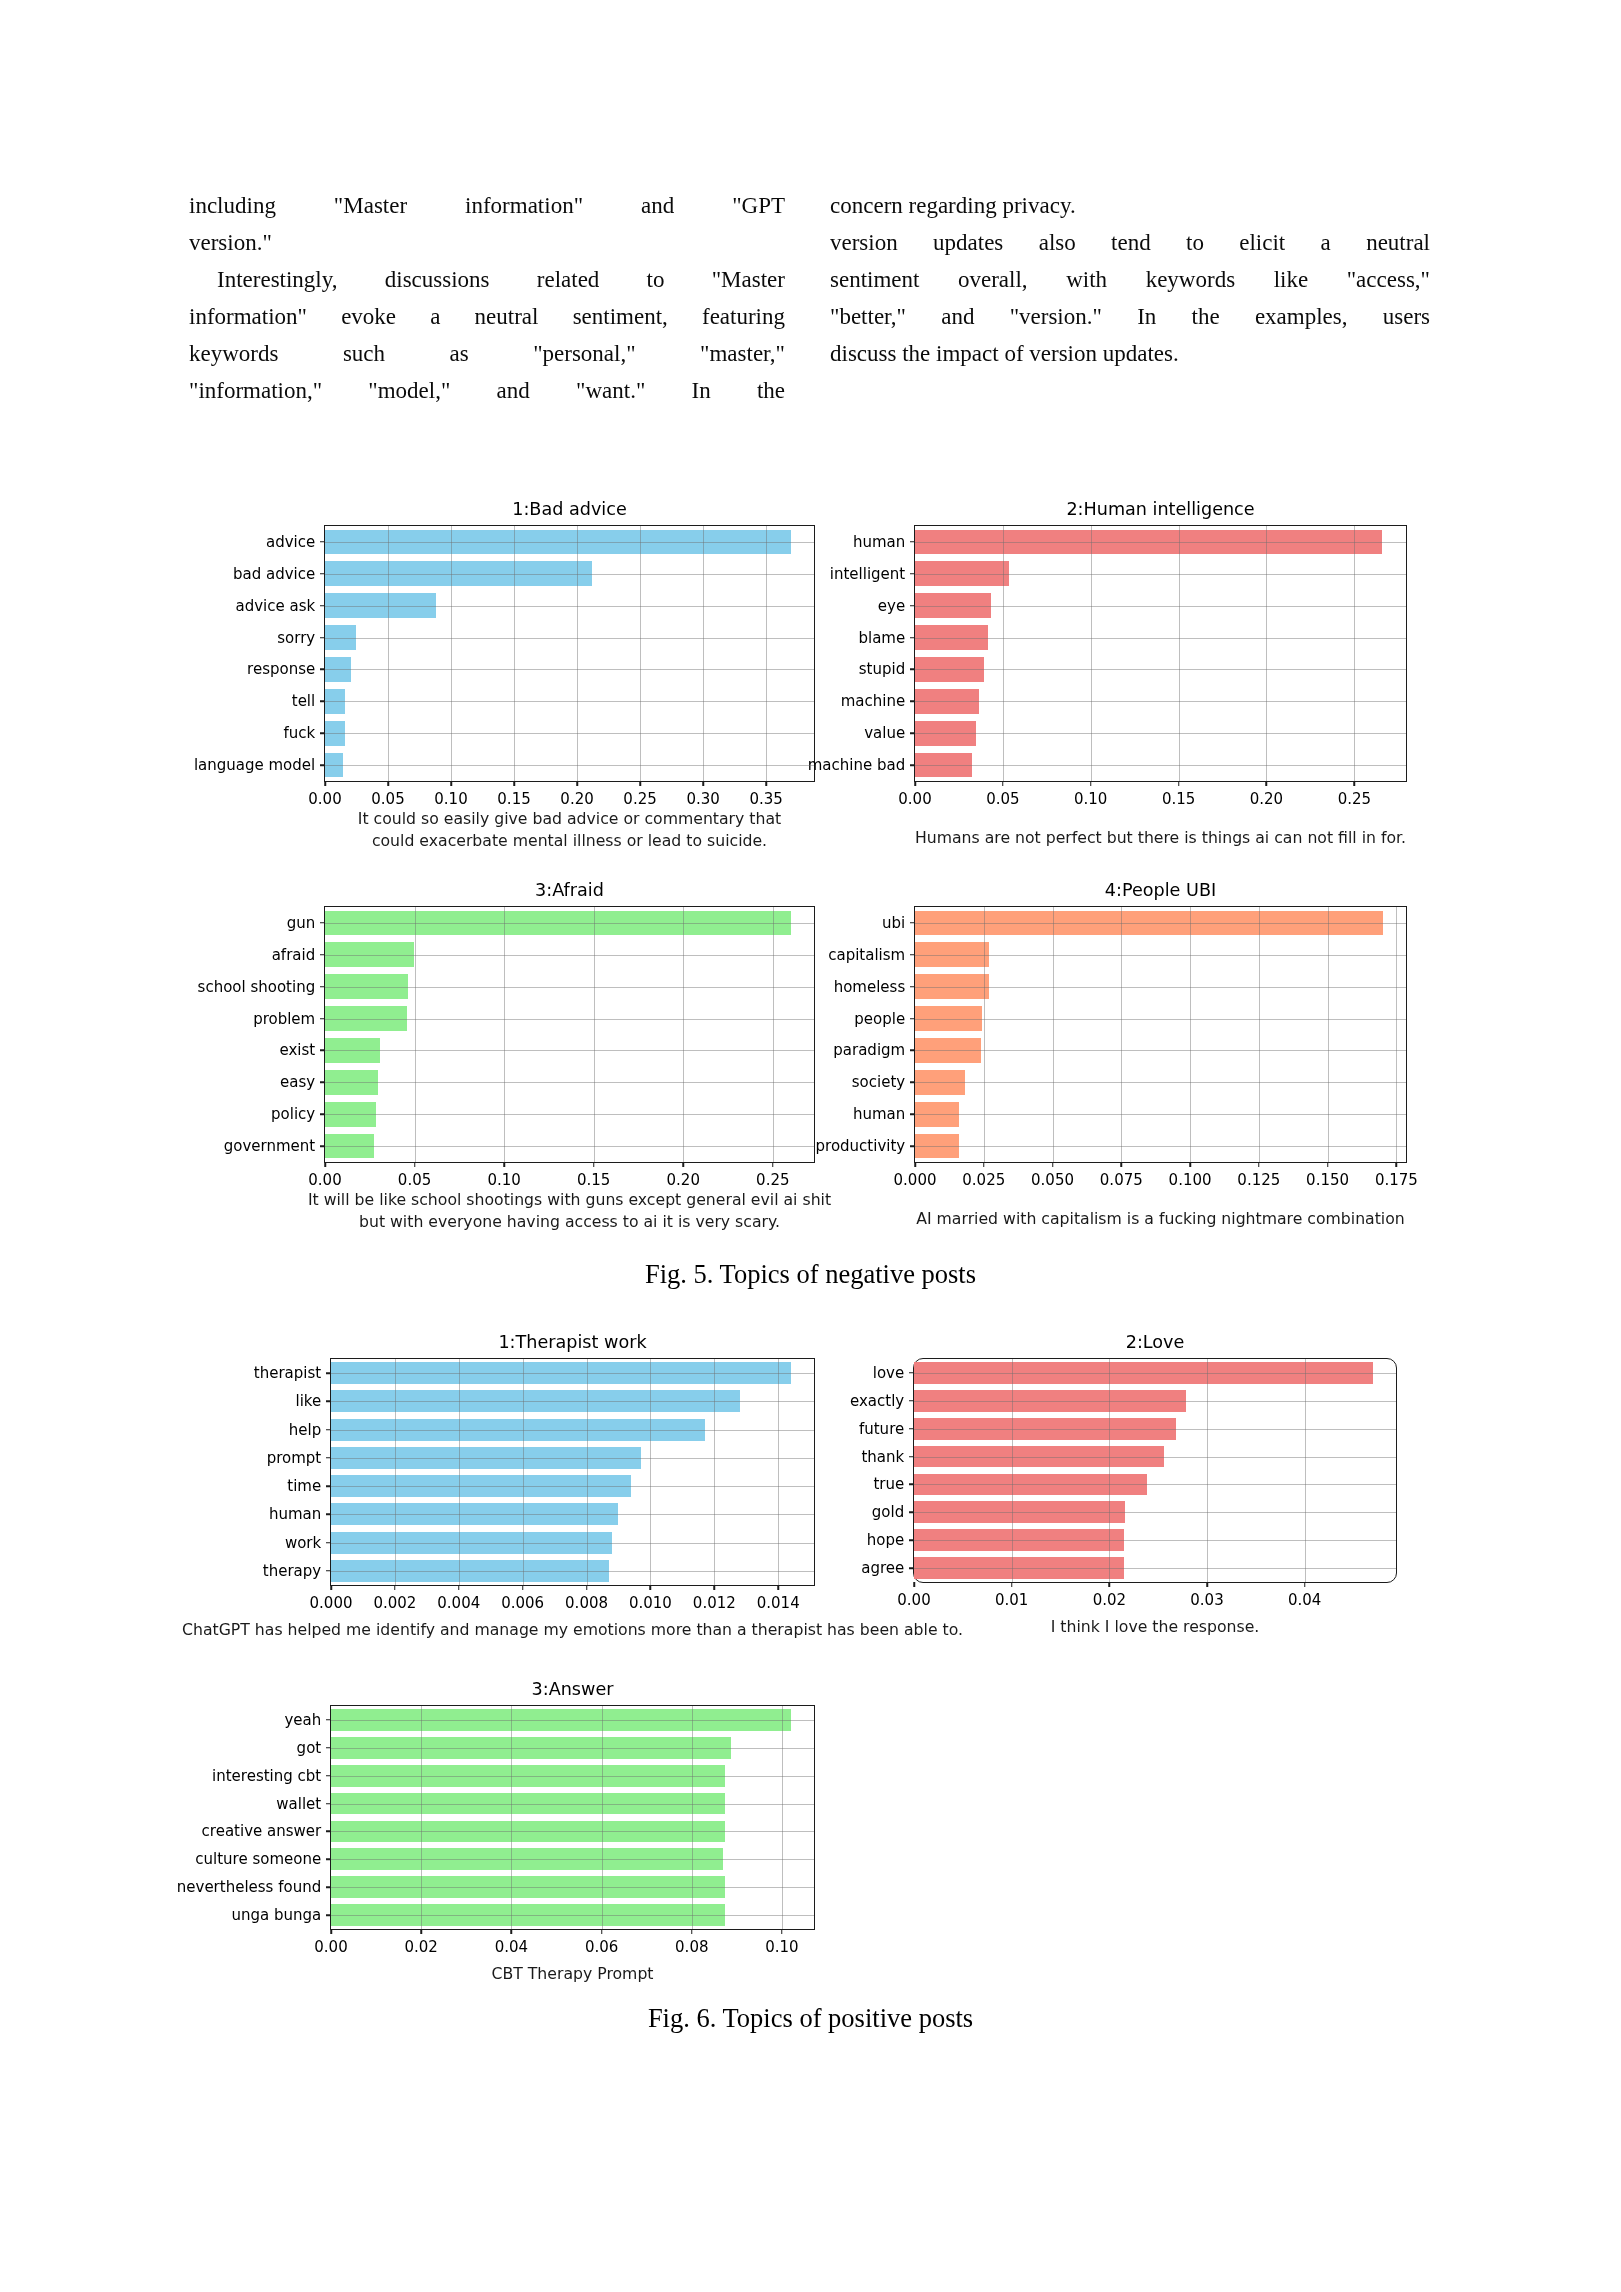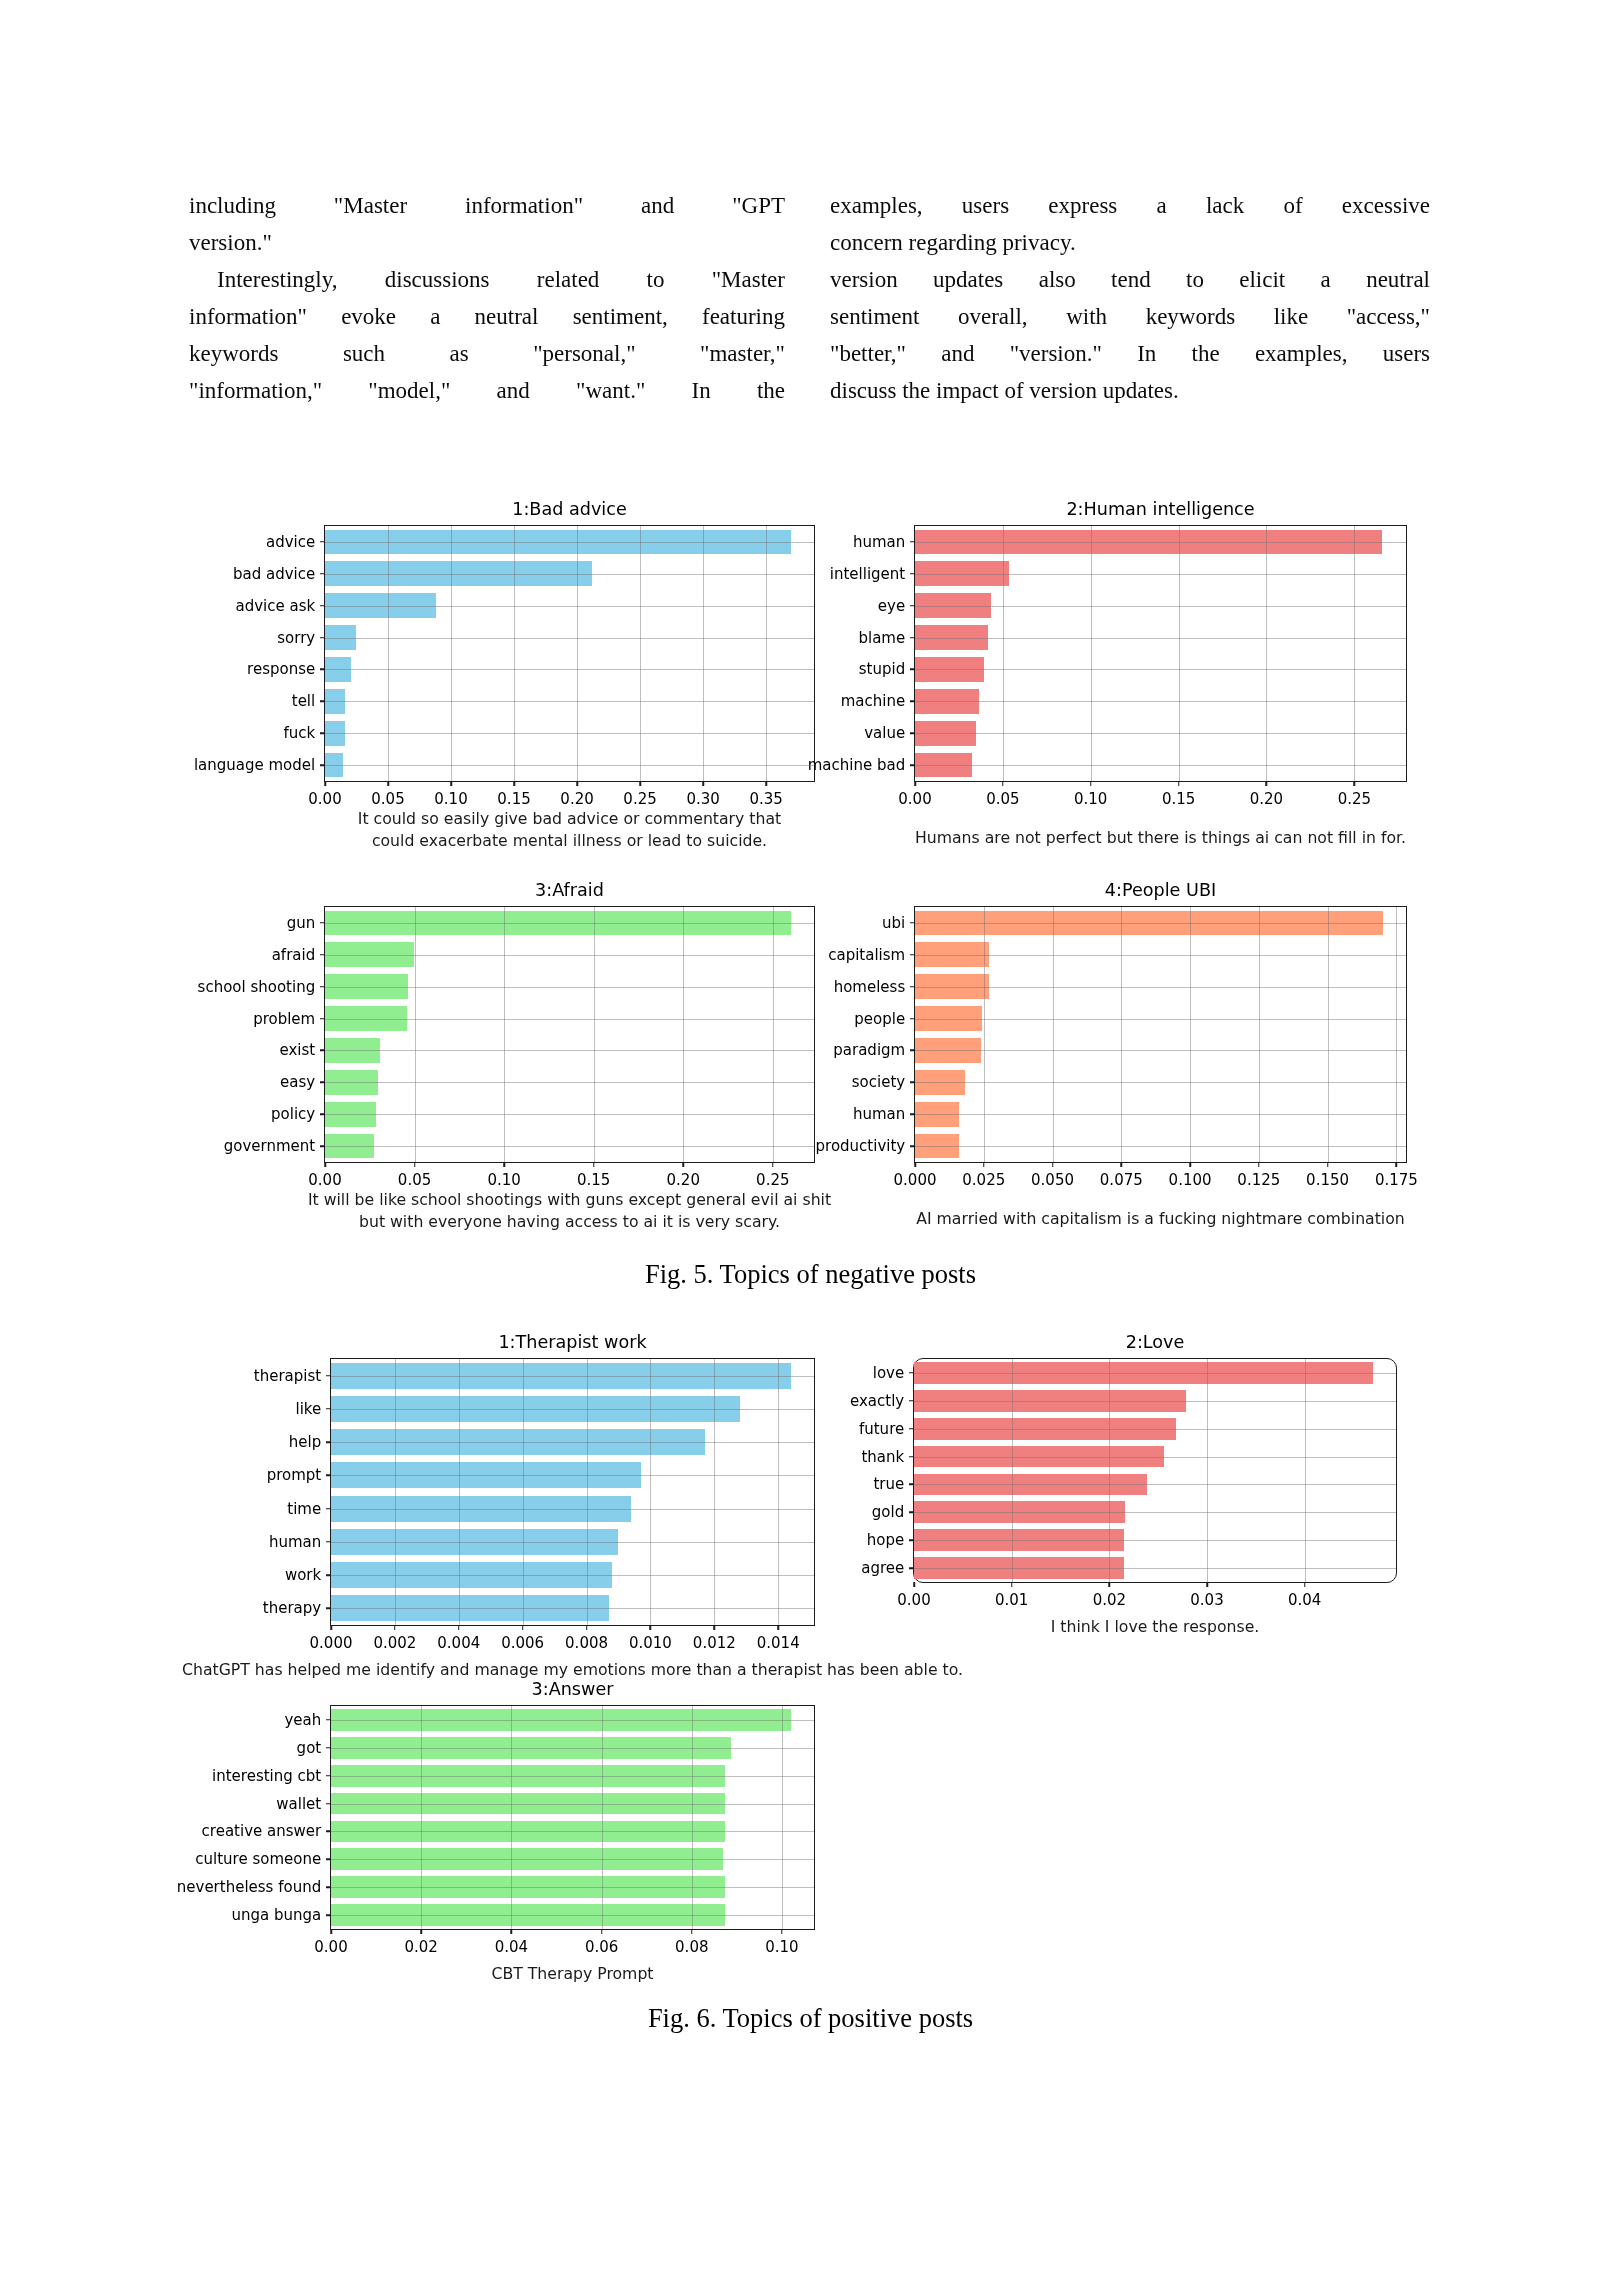--- a/index.html
+++ b/index.html
@@ -114,21 +114,20 @@
   <section>
     <div class="col col-left">
         <div class="jline">including "Master information" and "GPT</div>
         <div class="jline lastline">version."</div>
         <div class="jline indent">Interestingly, discussions related to "Master</div>
         <div class="jline">information" evoke a neutral sentiment, featuring</div>
         <div class="jline">keywords such as "personal," "master,"</div>
         <div class="jline">"information," "model," and "want." In the</div>
       </div>
     <div class="col col-right">
-        <div class="jline">examples, users express a lack of excessive</div>
         <div class="jline lastline">concern regarding privacy.</div>
         <div class="jline">version updates also tend to elicit a neutral</div>
         <div class="jline">sentiment overall, with keywords like "access,"</div>
         <div class="jline">"better," and "version." In the examples, users</div>
         <div class="jline lastline">discuss the impact of version updates.</div>
       </div>
   </section>
 
   <div class="chart" style="left: 324px; top: 525px; width: 491px; height: 257px;">
       <div class="chart-title">1:Bad advice</div>
@@ -357,21 +356,21 @@
       <div class="vgrid" style="left: 84.0336%;"></div>
       <div class="xtickmark" style="left: 84.0336%;"></div>
       <div class="xticklabel" style="left: 84.0336%;">0.150</div>
       <div class="vgrid" style="left: 98.0392%;"></div>
       <div class="xtickmark" style="left: 98.0392%;"></div>
       <div class="xticklabel" style="left: 98.0392%;">0.175</div>
       <div class="chart-caption" style="top: calc(100% + 46px);">
         <div>AI married with capitalism is a fucking nightmare combination</div>
       </div>
     </div>
-  <div class="chart" style="left: 330px; top: 1358px; width: 485px; height: 268px;">
+  <div class="chart" style="left: 330px; top: 1358px; width: 485px; height: 228px;">
       <div class="chart-title">1:Therapist work</div>
       <div class="bar" style="top: 1.375%; height: 9.75%; width: 95.2381%; background: rgb(135, 206, 235);"></div>
       <div class="hgrid" style="top: 6.25%;"></div>
       <div class="ytickmark" style="top: 6.25%;"></div>
       <div class="ylabel" style="top: 6.25%;">therapist</div>
       <div class="bar" style="top: 13.875%; height: 9.75%; width: 84.6561%; background: rgb(135, 206, 235);"></div>
       <div class="hgrid" style="top: 18.75%;"></div>
       <div class="ytickmark" style="top: 18.75%;"></div>
       <div class="ylabel" style="top: 18.75%;">like</div>
       <div class="bar" style="top: 26.375%; height: 9.75%; width: 77.381%; background: rgb(135, 206, 235);"></div>

